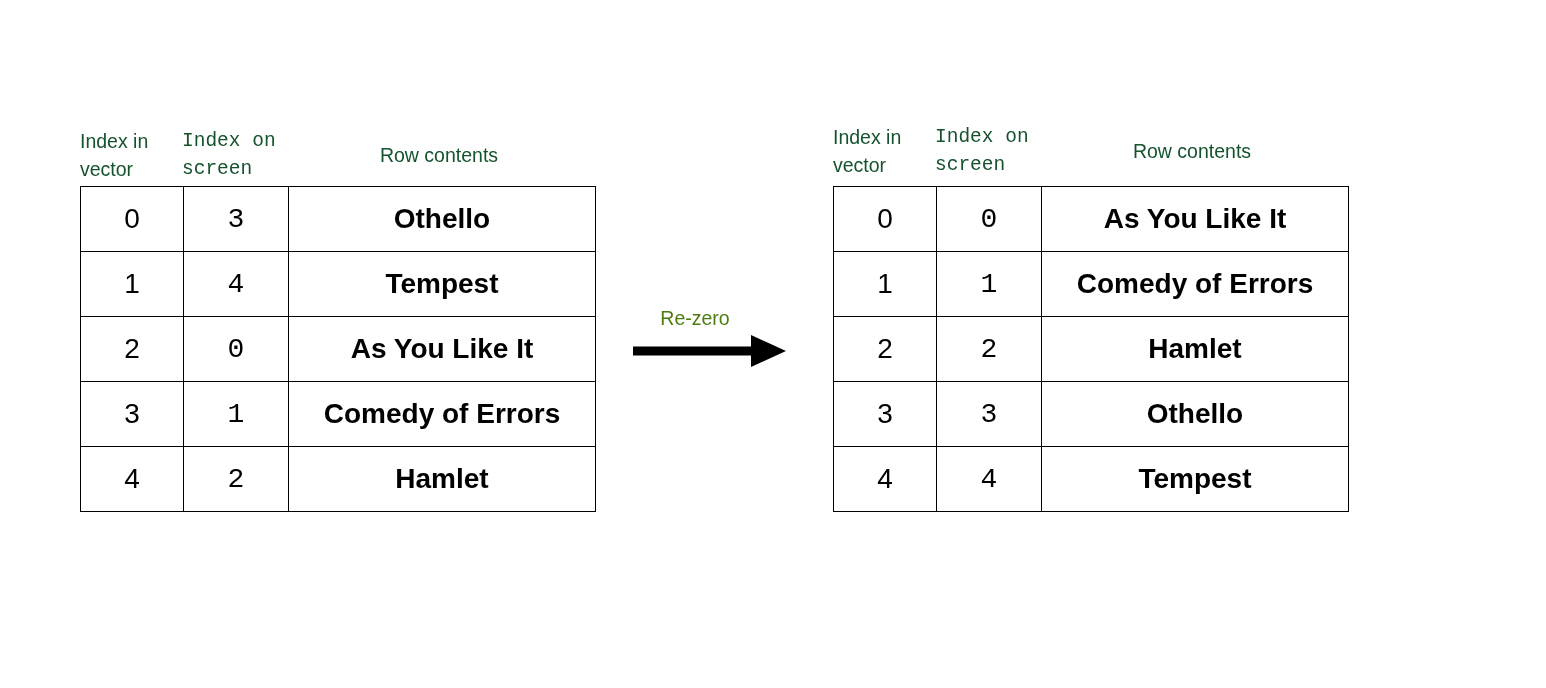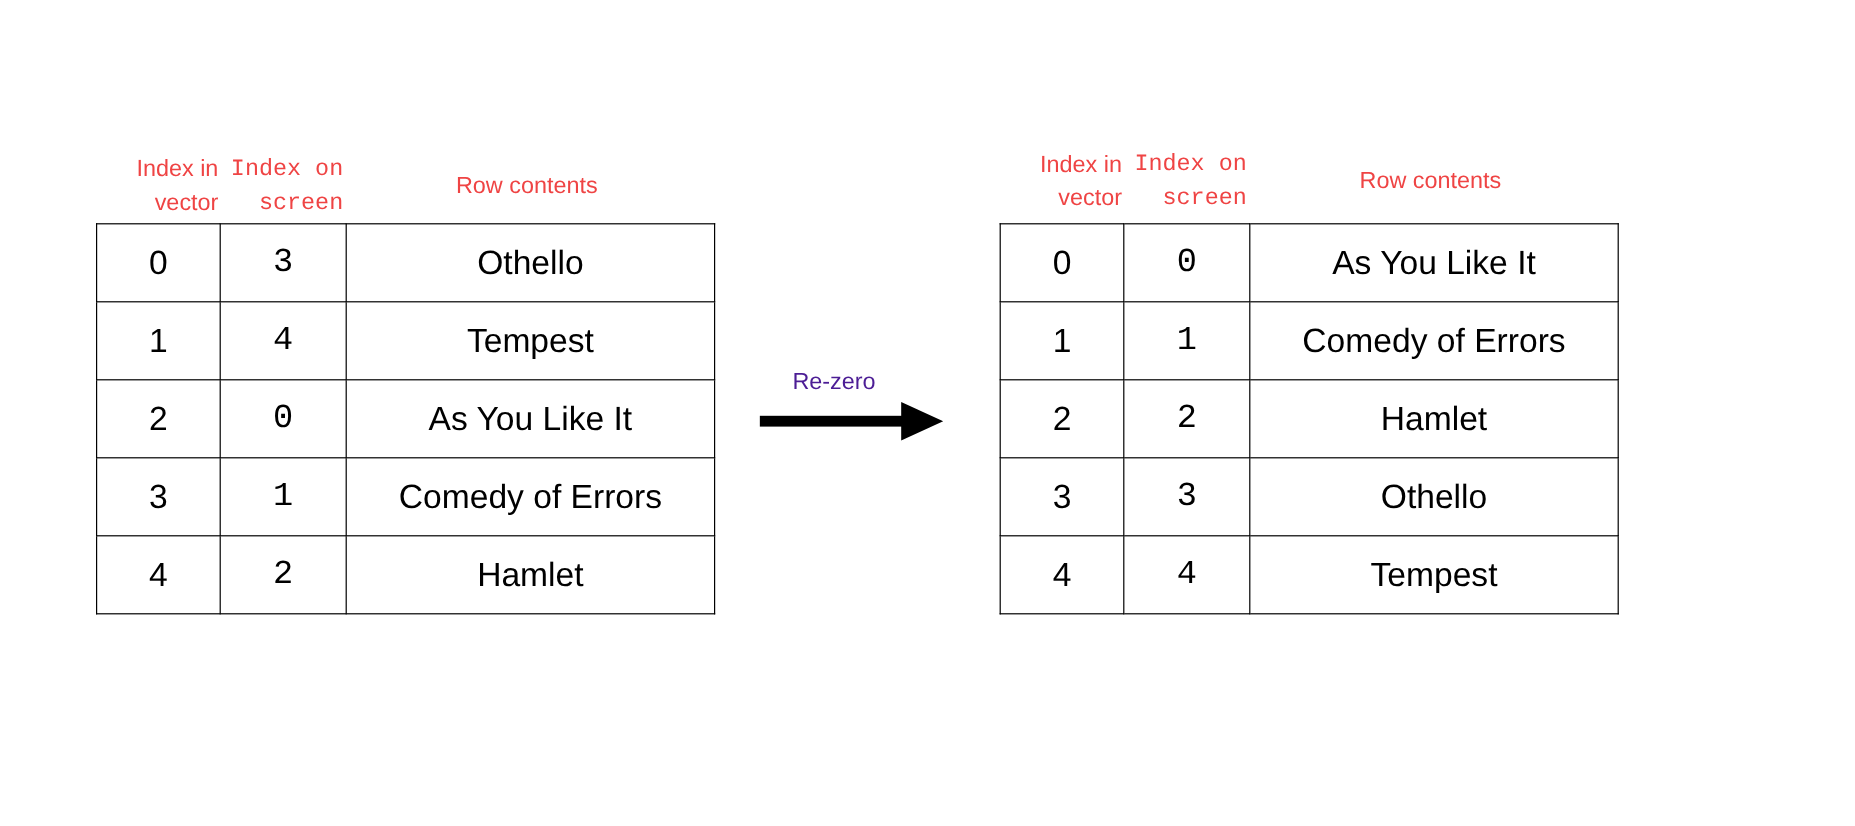--- a/index.html
+++ b/index.html
@@ -11,24 +11,24 @@
     font-family: "Liberation Sans", sans-serif;
     overflow: hidden;
   }
   .table-group { position: absolute; top: 124px; }
   .table-group.left  { left: 80px; }
   .table-group.right { left: 833px; }
 
   .header-row {
     display: flex;
     height: 62px;
-    color: #ef4444;
+    color: #14532d;
     font-size: 19.5px;
     line-height: 1.45;
-    text-align: right;
+    text-align: left;
   }
   .table-group.right .header-row { position: relative; top: -4px; }
   .hdr {
     display: flex;
     align-items: center;
     justify-content: center;
   }
   .c1 { width: 102px; }
   .c2 { width: 104px; font-family: Liberation Mono, monospace; }
   .c3 { width: 306px; }
@@ -39,32 +39,32 @@
     height: 64px;
     padding: 0;
     text-align: center;
     vertical-align: middle;
     font-size: 28px;
     color: #000000;
     background: #ffffff;
   }
   td.c1 { width: 102px; }
   td.c2 { width: 104px; }
-  td.c3 { width: 306px; }
+  td.c3 { width: 306px; font-weight: bold; }
 
   .arrow-group {
     position: absolute;
     left: 633px;
     top: 307px;
     width: 154px;
   }
   .arrow-label {
     font-size: 19.5px;
     line-height: 1.2;
-    color: #4c1d95;
+    color: #4d7c0f;
     text-align: center;
     padding-right: 30px;
     white-space: nowrap;
   }
   .arrow-svg { display: block; margin-top: 3px; }
 </style>
 </head>
 <body>
 
 <div class="canvas">

